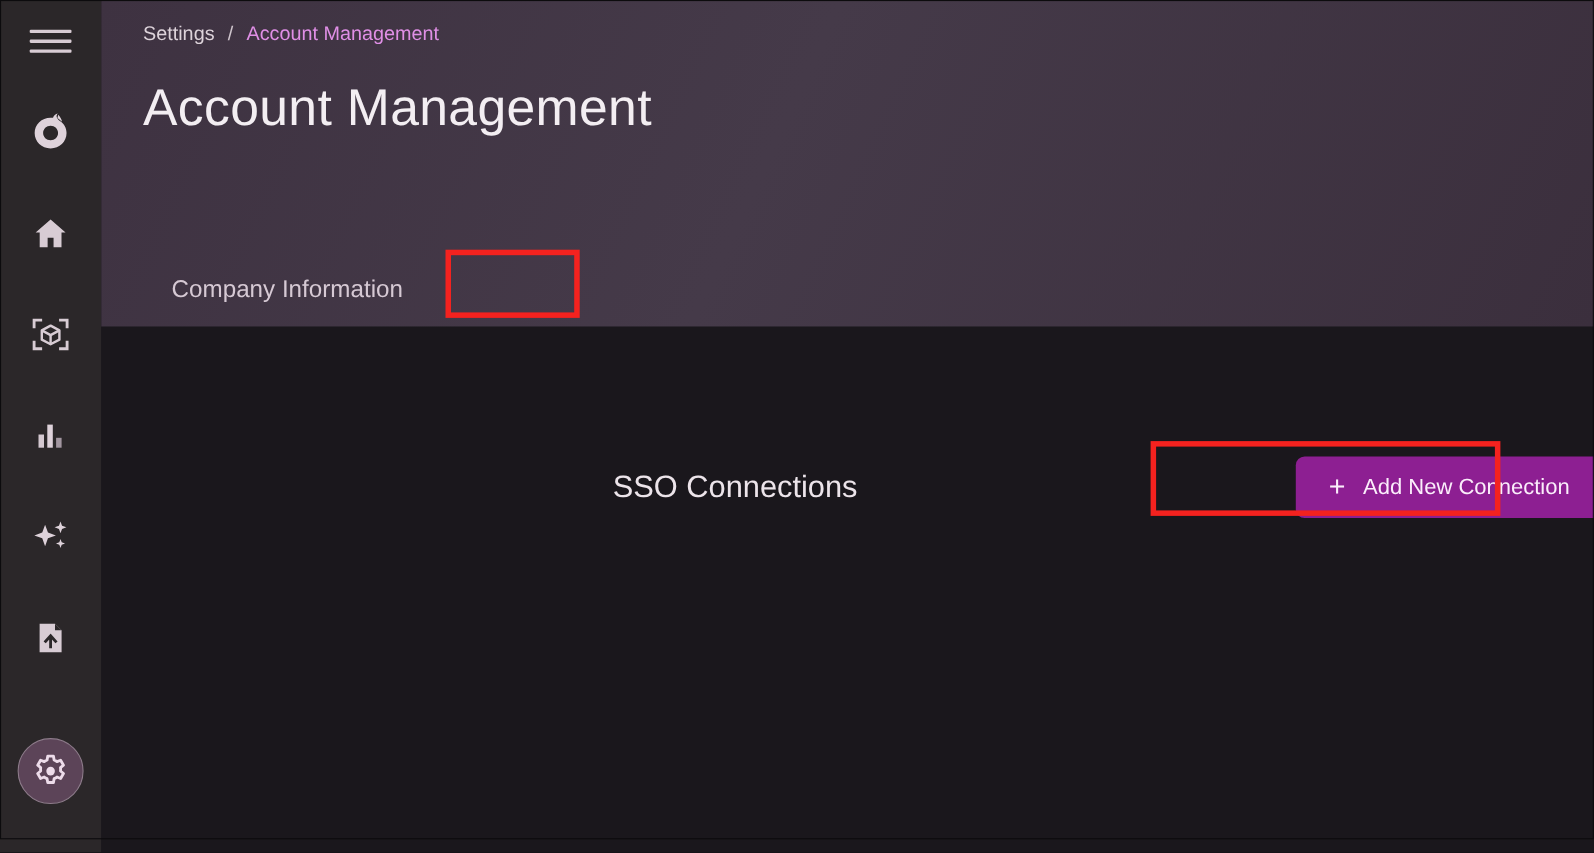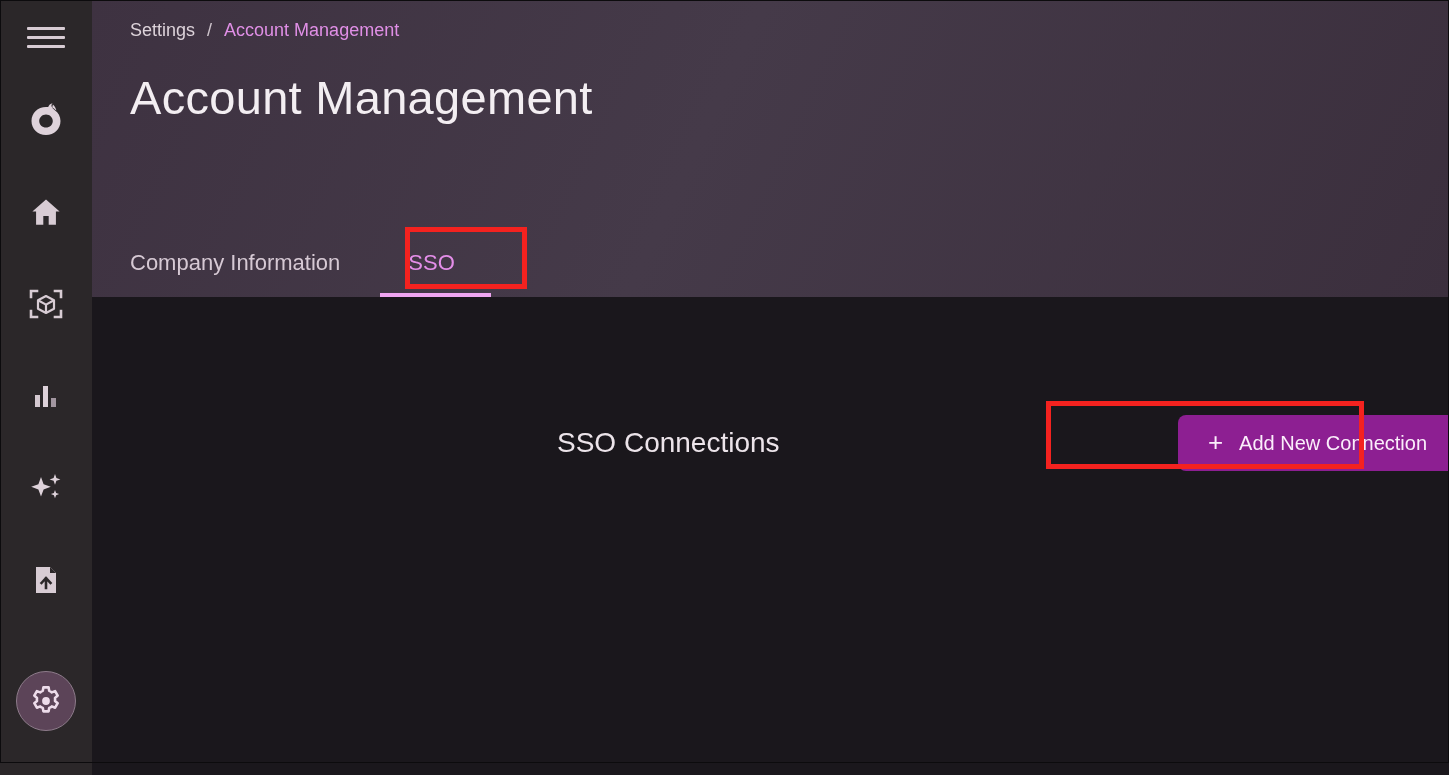--- a/index.html
+++ b/index.html
@@ -123,21 +123,21 @@
   .tab {
     height: 68px;
     display: flex;
     align-items: center;
     padding: 0 28px;
     font-size: 22px;
     font-weight: 300;
     cursor: pointer;
     position: relative;
   }
-  .tab:first-child { padding-left: 0; padding-right: 40px; }
+  .tab:first-child { padding-left: 0; padding-right: 40px; margin-left: 26px; }
 
   .tab-inactive { color: #d6c9d4; }
   .tab-active   { color: #e48ee9; }
 
   .tab-active::after {
     content: "";
     position: absolute;
     left: 0;
     right: -8px;
     bottom: 0;
@@ -322,23 +322,20 @@
         <span class="bc-current">Account Management</span>
       </div>
 
       <h1 id="page-title">Account Management</h1>
 
 
       <div id="tabbar">
         <div class="tab tab-inactive">
           <span>Company Information</span>
         </div>
-        <div class="tab tab-active">
-          <span>SSO</span>
-        </div>
       </div>
 
     </div>
 
     <div id="content">
 
       <div id="sso-panel">
 
         <h2 id="sso-heading">SSO Connections</h2>
 

